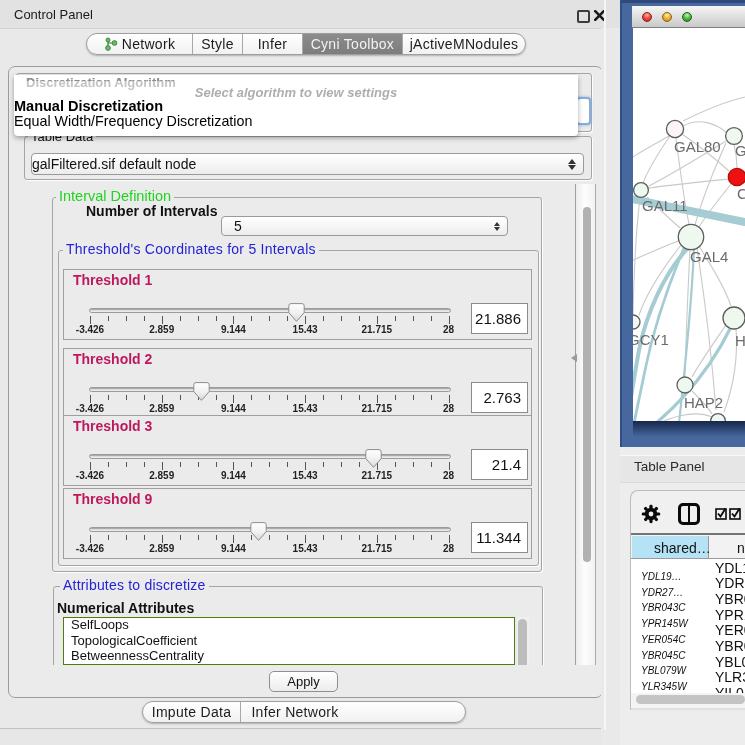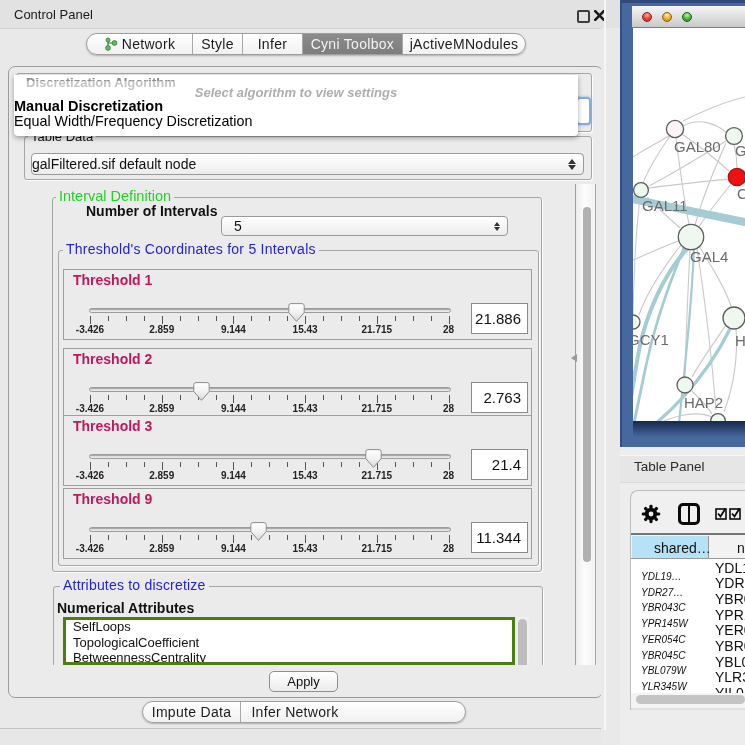--- a/index.html
+++ b/index.html
@@ -266,21 +266,21 @@
           <stop offset="1" stop-color="#d8d8d8"></stop>
         </linearGradient>
       </defs>
     </svg>
   <div class="vbox" style="left:407px;top:33px;width:57px;height:31px;">11.344</div>
 </div>
 
 <div class="group" style="left:53px;top:586px;width:490px;height:90px;"></div>
 <div class="glabel" style="left:60px;top:579px;color:#2323d6;font-size:14px;letter-spacing:0.2px;">Attributes to discretize</div>
 <div class="abs" style="left:57px;top:600px;font-size:14px;font-weight:bold;color:#111;">Numerical Attributes</div>
-<div class="abs" style="left:63px;top:617px;width:452px;height:48px;background:#fff;border:3px solid #4d7c0f;box-sizing:border-box;overflow:hidden;">
+<div class="abs" style="left:63px;top:617px;width:452px;height:48px;background:#fff;border:1px solid #4d7c0f;box-sizing:border-box;overflow:hidden;">
   <div style="font-size:13px;color:#111;margin:-1px 0 0 7px;line-height:15.6px;">SelfLoops<br>TopologicalCoefficient<br>BetweennessCentrality</div>
 </div>
 <div class="abs" style="left:517px;top:617px;width:12px;height:48px;background:#f0f0f0;">
   <div style="position:absolute;left:1px;top:2px;width:9px;height:60px;background:#bdbdbd;border-radius:5px;"></div>
 </div>
 
 <div class="abs" style="left:575px;top:184px;width:21px;height:481px;background:linear-gradient(90deg,#ececec,#fdfdfd 45%,#f2f2f2);border-left:1px solid #9f9f9f;border-right:1px solid #a8a8a8;box-sizing:border-box;"></div>
 <div class="abs" style="left:583px;top:207px;width:8px;height:355px;background:#b1b1b1;border-radius:4px;"></div>
 
 <div class="abs" style="left:9px;top:665px;width:591px;height:30px;background:#ebebeb;border-radius:0 0 7px 7px;"></div>

